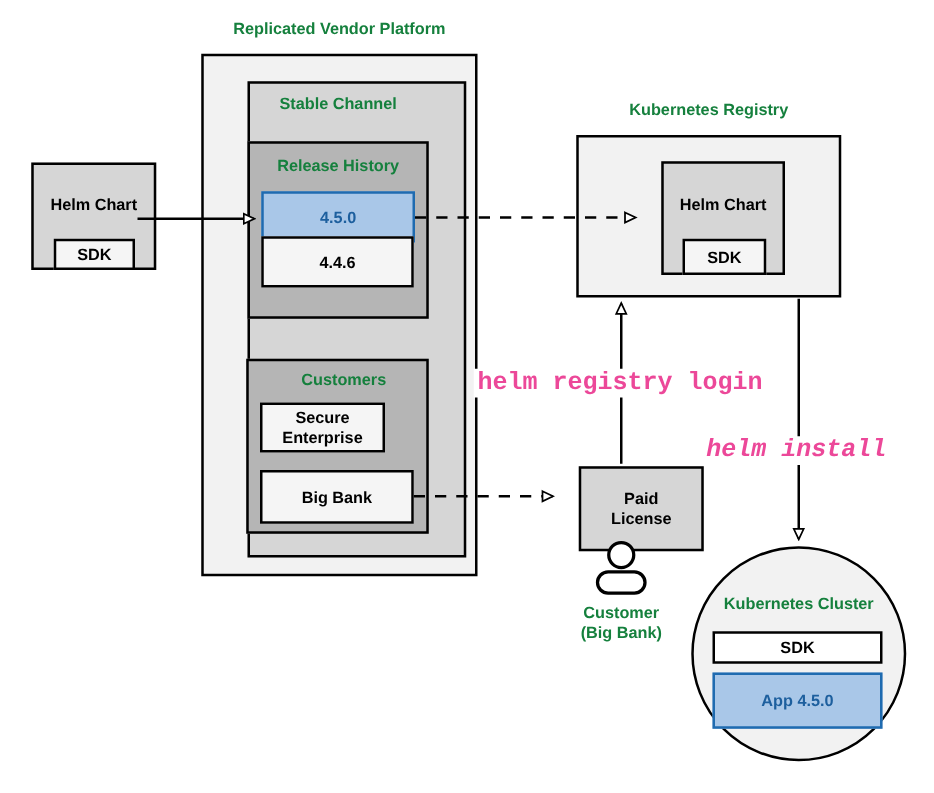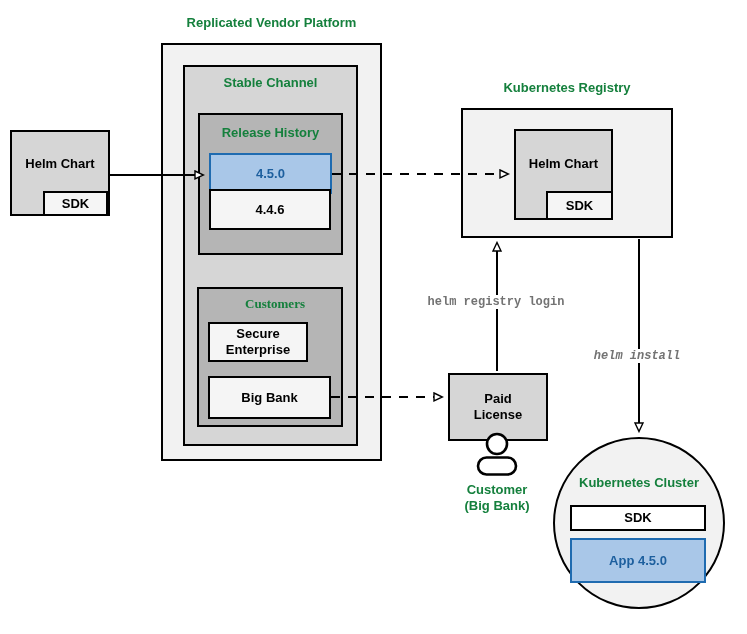--- a/index.html
+++ b/index.html
@@ -8,29 +8,29 @@
     font-family:"Liberation Sans", sans-serif;
   }
   .box{position:absolute;border:2px solid #000;box-sizing:border-box;}
   .lbl{
     position:absolute;font-weight:bold;font-size:13px;color:#15803d;
     text-align:center;line-height:1.25;white-space:pre-line;
   }
   .centered{display:flex;align-items:center;justify-content:center;
     font-weight:bold;font-size:13px;color:#000;text-align:center;line-height:1.2;}
   .fill-platform{background:var(--gray-lightest);}
-  .fill-mid{background:var(--gray-mid);}
+  .fill-mid{background:var(--gray-mid);margin-left:15px;}
   .fill-dark{background:var(--gray-dark);}
   .fill-item{background:var(--gray-item);}
   .fill-white{background:#ffffff;}
   .blue-box{background:var(--blue-fill);border:2px solid var(--blue-stroke);color:var(--blue-text);}
   .cmd{
     position:absolute;transform:translateX(-50%);background:#fff;padding:0 3px;
-    font-family:"Liberation Mono", monospace;font-weight:bold;font-size:12px;
-    color:#737373;white-space:nowrap;z-index:3;
+    font-family:"Liberation Mono", monospace;font-weight:bold;font-size:20px;
+    color:#ec4899;white-space:nowrap;z-index:3;
   }
   #connectors{position:absolute;left:0;top:0;z-index:2;pointer-events:none;}
   .circle{border-radius:50%;}
 </style>
 </head>
 <body>
 
 <div id="canvas" style="--blue-fill: #a9c7e8; --blue-stroke: #1f6bb0; --blue-text: #1d5f9e; --gray-lightest: #f2f2f2; --gray-mid: #d6d6d6; --gray-dark: #b5b5b5; --gray-item: #f5f5f5;">
 
   <div class="lbl" style="left:161px;top:15px;width:221px;">Replicated Vendor Platform</div>
@@ -38,21 +38,21 @@
 
   <div class="box fill-mid" style="left:183px;top:65px;width:175px;height:381px;"></div>
   <div class="lbl" style="left:183px;top:75px;width:175px;">Stable Channel</div>
 
   <div class="box fill-dark" style="left:198px;top:113px;width:145px;height:142px;"></div>
   <div class="lbl" style="left:198px;top:125px;width:145px;">Release History</div>
   <div class="box centered blue-box" style="left:209px;top:153px;width:123px;height:41px;">4.5.0</div>
   <div class="box centered fill-item" style="left:209px;top:189px;width:122px;height:41px;">4.4.6</div>
 
   <div class="box fill-dark" style="left:197px;top:287px;width:146px;height:140px;"></div>
-  <div class="lbl" style="left:197px;top:296px;width:156px;font-family:Liberation Serif, serif;">Customers</div>
+  <div class="lbl" style="left:197px;top:296px;width:156px;">Customers</div>
   <div class="box centered fill-item" style="left:208px;top:322px;width:100px;height:40px;white-space:pre-line;">Secure
 Enterprise</div>
   <div class="box centered fill-item" style="left:208px;top:376px;width:123px;height:43px;">Big Bank</div>
 
   <div class="box centered fill-mid" style="left:10px;top:130px;width:100px;height:86px;align-items:center;padding-bottom:18px;">Helm Chart</div>
   <div class="box centered fill-item" style="left:43px;top:191px;width:65px;height:25px;">SDK</div>
 
   <div class="lbl" style="left:461px;top:80px;width:212px;">Kubernetes Registry</div>
   <div class="box fill-platform" style="left:461px;top:108px;width:212px;height:130px;"></div>
   <div class="box centered fill-mid" style="left:514px;top:129px;width:99px;height:91px;padding-bottom:22px;">Helm Chart</div>

